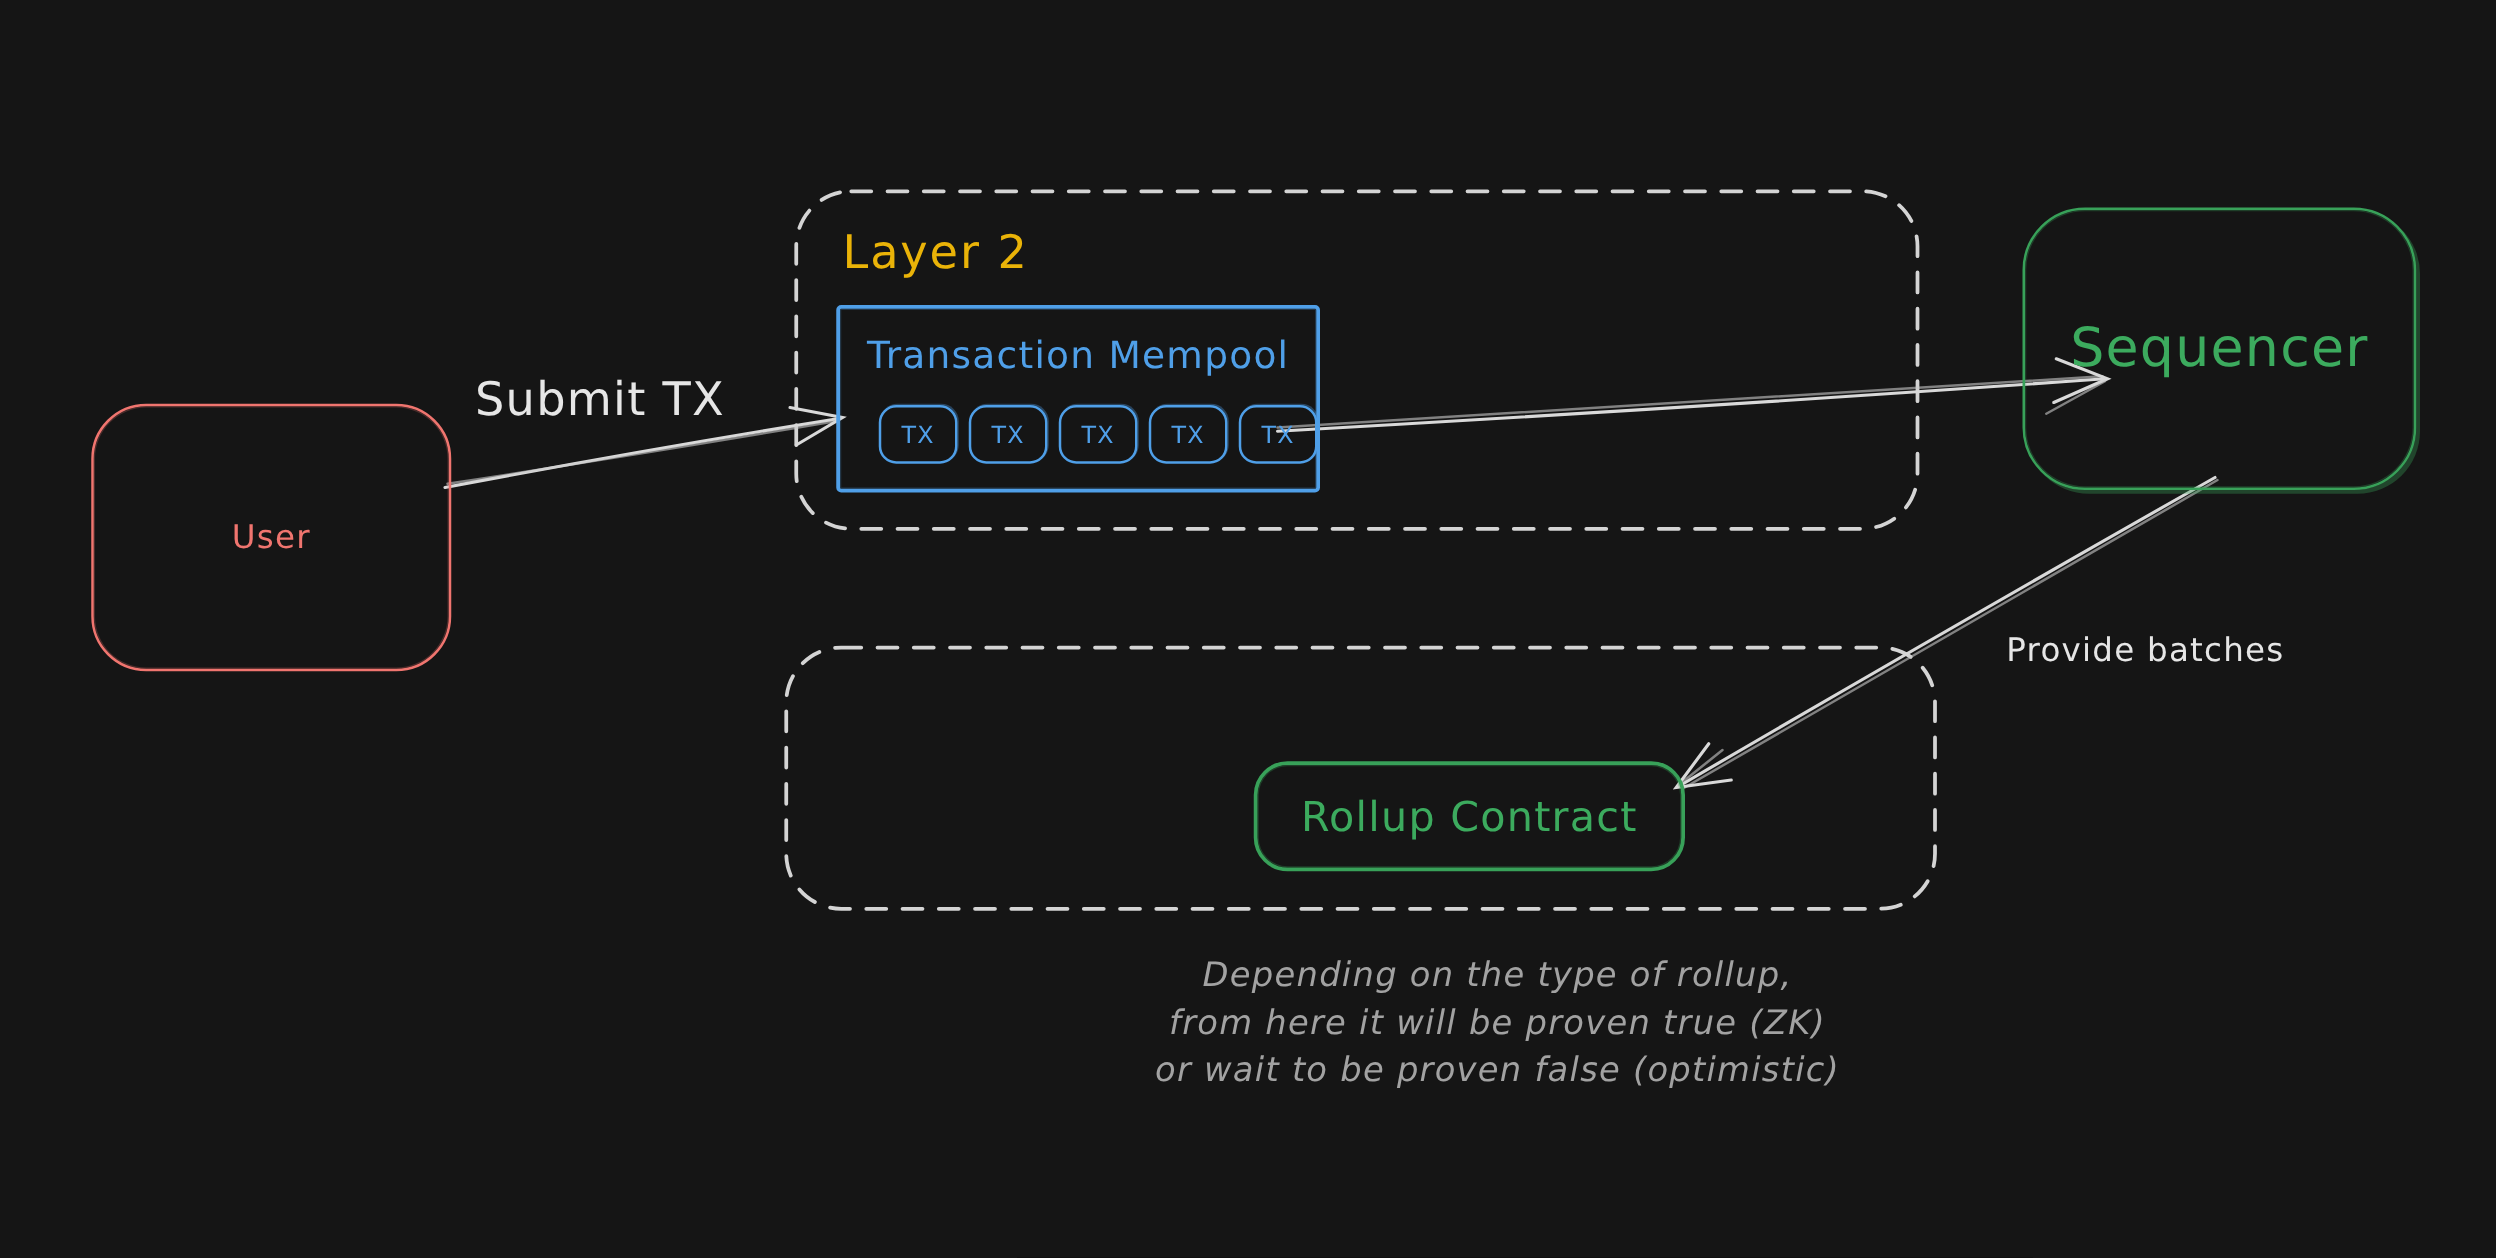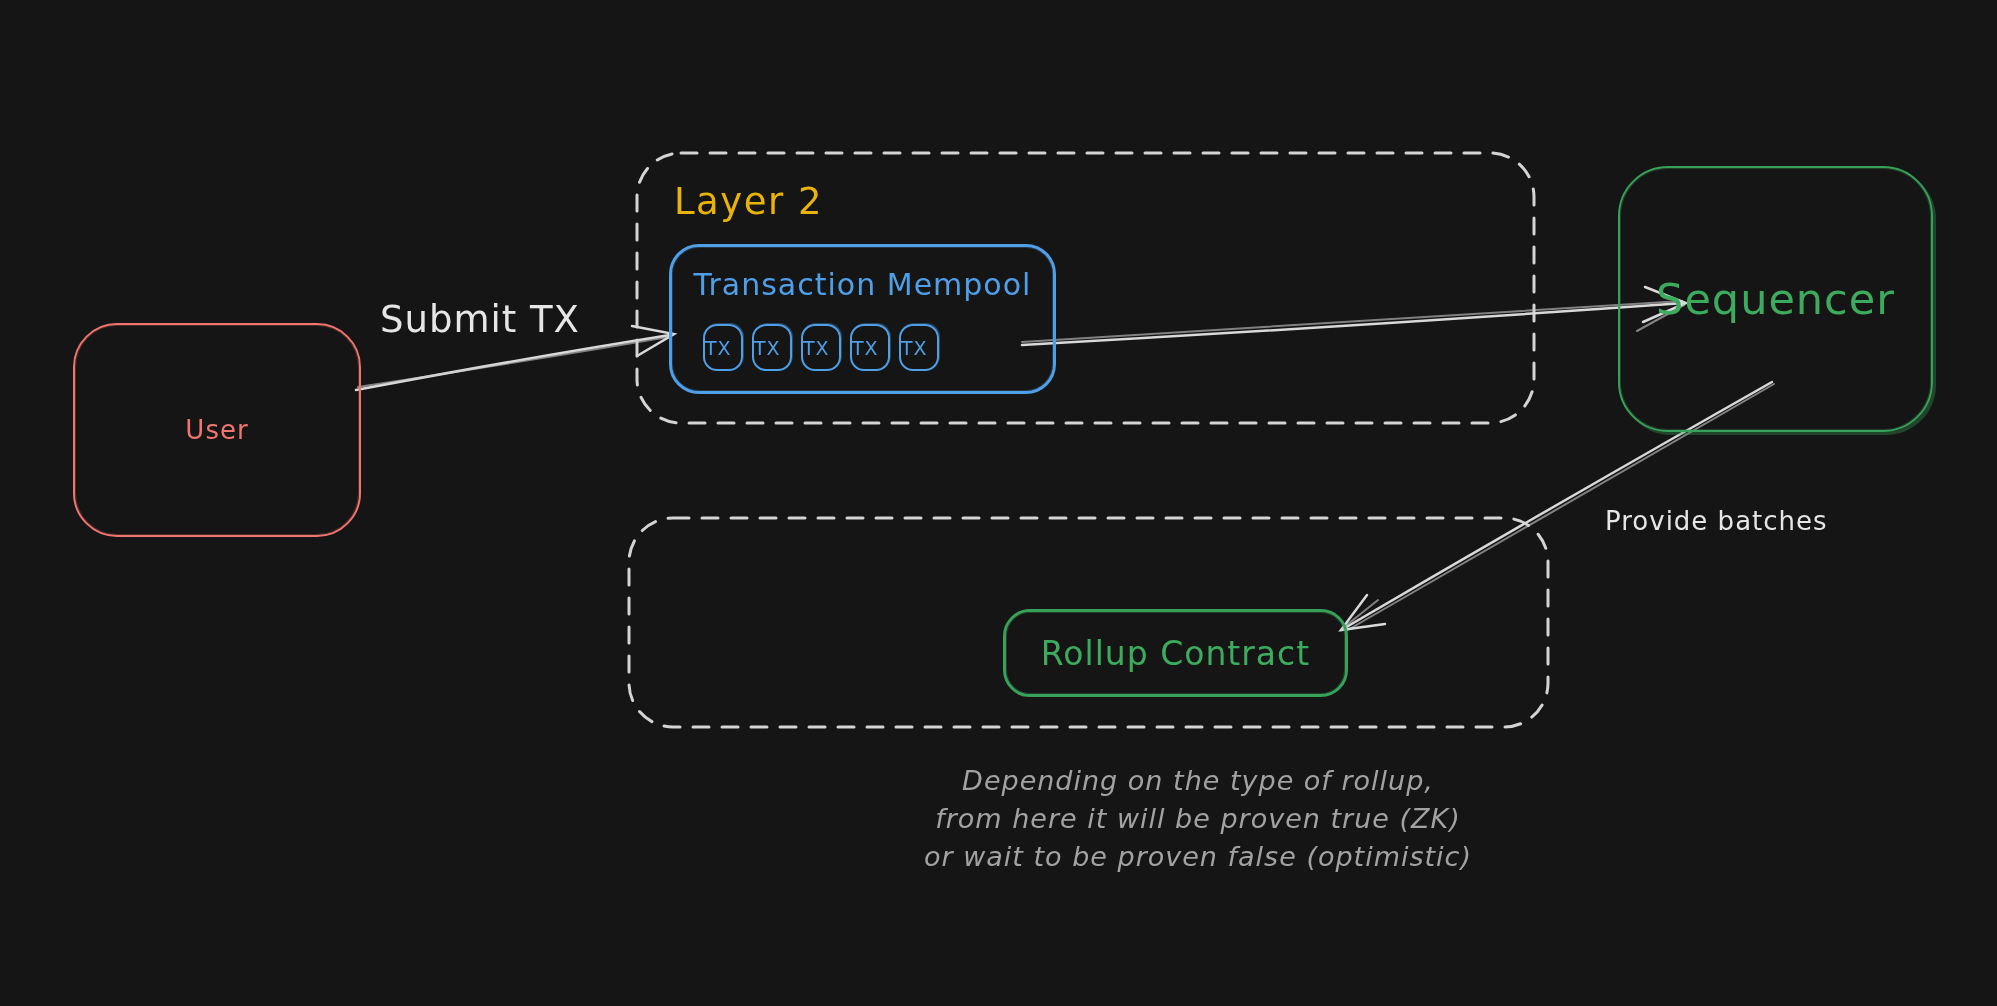--- a/index.html
+++ b/index.html
@@ -25,41 +25,41 @@
   }
   
   .user-node {
     left: 73px; top: 323px; width: 288px; height: 214px;
     border: 2.5px solid #f0756f; border-radius: 44px;
     color: #f0756f; font-size: 26px;
     box-shadow: inset 0 0 0 1px rgba(240,117,111,.25);
   }
   .mempool-node {
     left: 669px; top: 244px; width: 387px; height: 150px;
-    border: 3px solid #4f9fe8; border-radius: 30px;
+    border: 3px solid #4f9fe8; border-radius: 4px;
     box-shadow: inset 0 0 0 1px rgba(79,159,232,.25);
   }
   .mempool-label {
     position: absolute; top: 20px; left: 0; right: 0;
     text-align: center; color: #4f9fe8; font-size: 30px;
     letter-spacing: 1px; white-space: nowrap;
   }
   .tx-row {
     position: absolute; left: 31px; top: 77px;
     display: flex; gap: 9px;
   }
   .tx-box {
-    width: 40px; height: 47px; box-sizing: border-box;
+    width: 63px; height: 47px; box-sizing: border-box;
     border: 2.5px solid #4f9fe8; border-radius: 14px;
-    display: flex; align-items: center; 
+    display: flex; align-items: center; justify-content: center;
     color: #4f9fe8; font-size: 19px; letter-spacing: 1px;
     box-shadow: 1px -1px 0 0 rgba(79,159,232,.35);
   }
   .sequencer-node {
-    left: 1618px; top: 166px; width: 315px; height: 266px;
+    left: 1618px; top: 166px; width: 315px; height: 226px;
     border: 2.5px solid #38a159; border-radius: 50px;
     color: #3cab5e; font-size: 43px;
     box-shadow: inset 0 0 0 1px rgba(56,161,89,.3), 3px 3px 0 0 rgba(56,161,89,.35);
   }
   .rollup-node {
     left: 1003px; top: 609px; width: 345px; height: 88px;
     border: 3px solid #38a159; border-radius: 27px;
     color: #3cab5e; font-size: 33px;
     box-shadow: inset 0 0 0 1px rgba(56,161,89,.3);
   }

